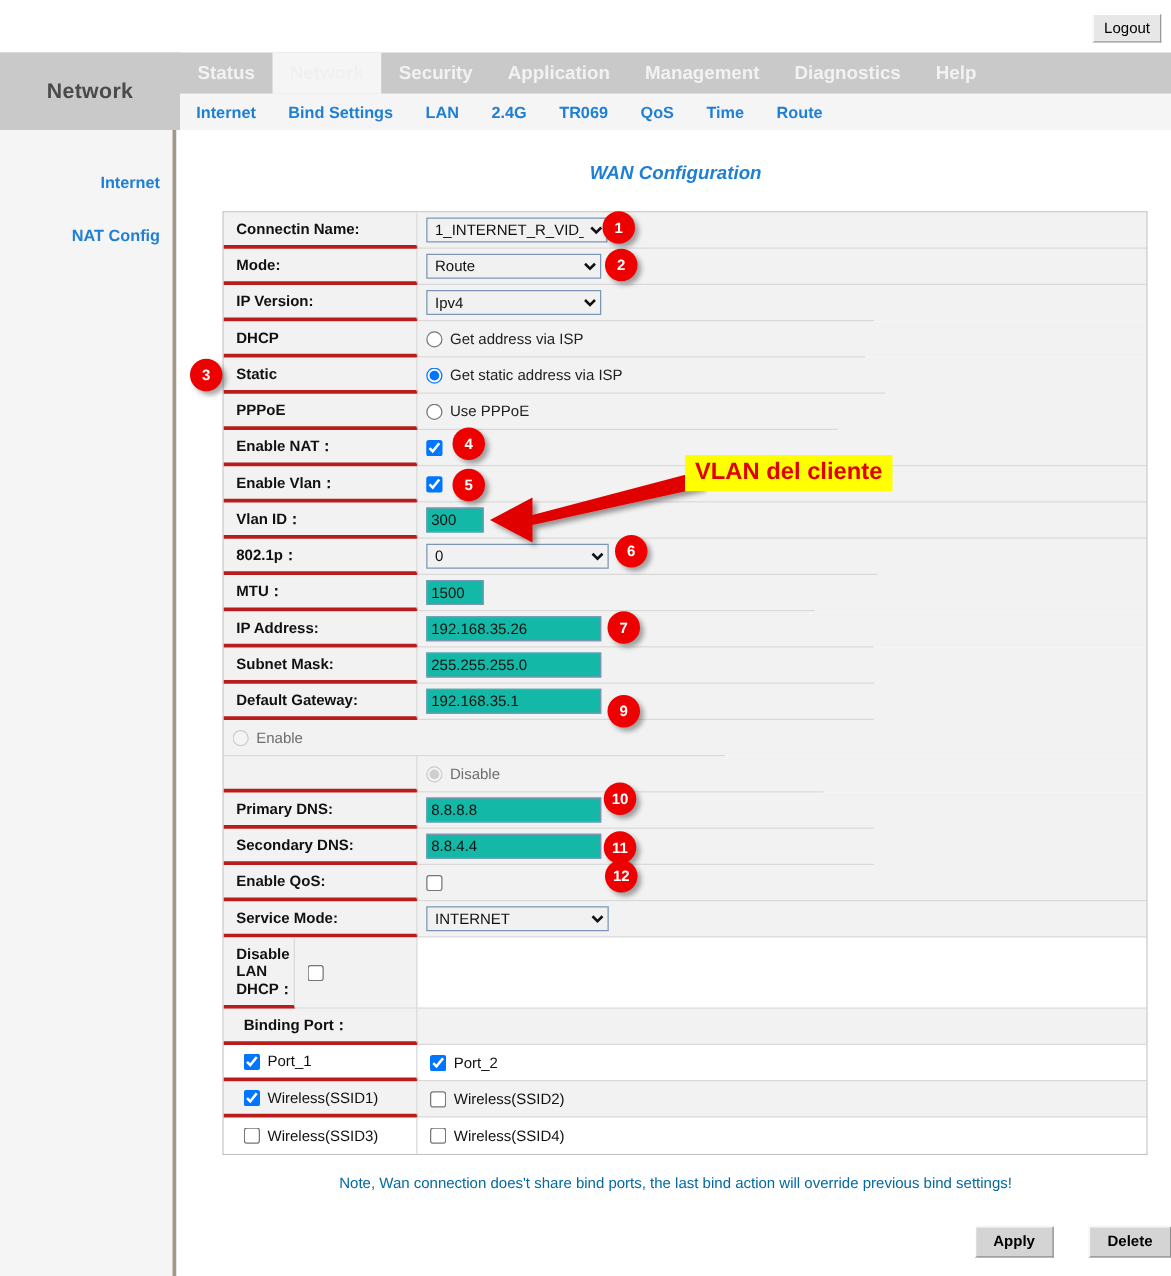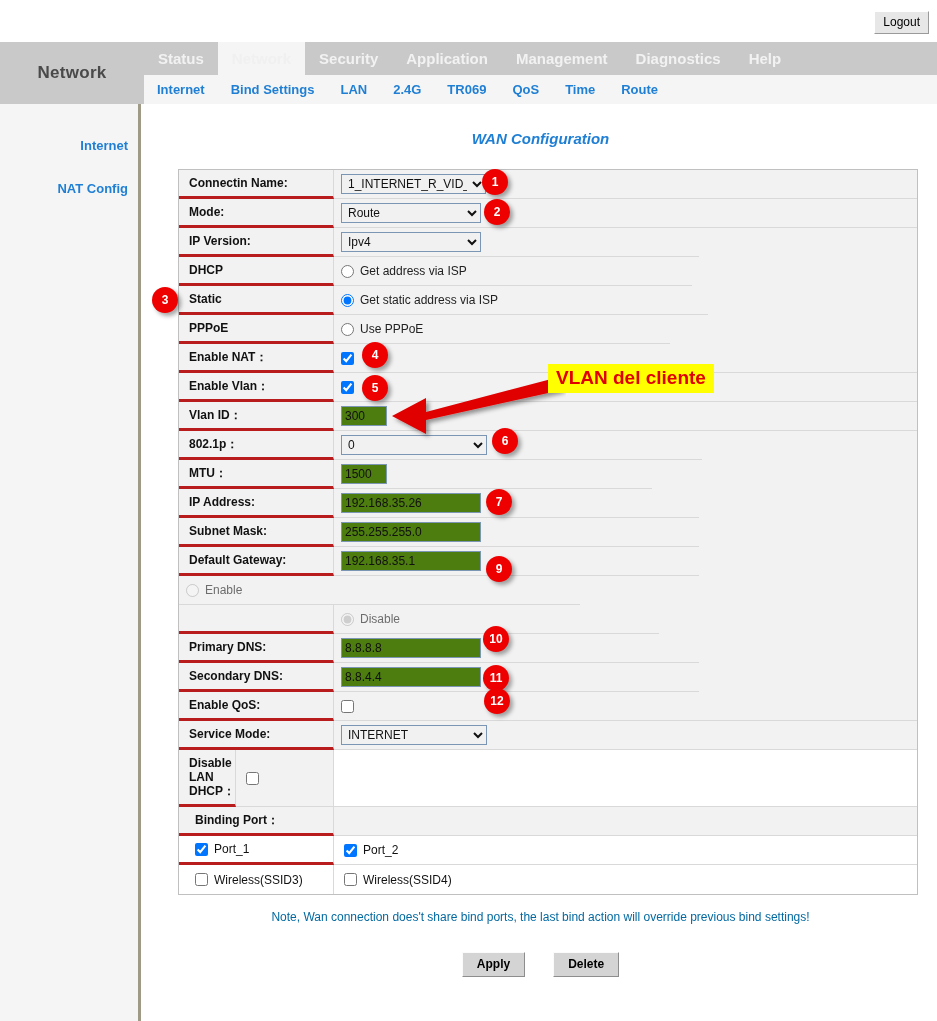--- a/index.html
+++ b/index.html
@@ -137,21 +137,21 @@
     background: #f1f1f1;
     color: #111;
   }
   select.w145 { width: 145px; }
   select.w140 { width: 140px; }
   input.txt {
     font-family: "Liberation Sans", sans-serif;
     font-size: 12px;
     height: 20px; padding: 1px 3px;
     border: 1px solid #7b96b5;
-    background: #4d7c0f; color: #111;
+    background: #14b8a6; color: #111;
   }
   input.w140 { width: 140px; }
   input.w50 { width: 46px; }
   .radio-line { display: flex; align-items: center; gap: 6px; font-size: 12px; }
   .radio-line.dim { color: #6d6d6d; }
   input[type=radio], input[type=checkbox] { margin: 0; }
   input[type=radio].big, input[type=checkbox].big { width: 13px; height: 13px; }
 
   
   .fl.tall {
@@ -180,21 +180,21 @@
   }
   .bindrow .fv { font-weight: normal; display: flex; align-items: center; gap: 6px; padding-left: 10px; }
   .cblabel { font-size: 12px; font-weight: normal; color: #111; }
 
   
   .note {
     text-align: center; color: #0369a1;
     font-size: 12px; margin-top: 15px;
   }
   .btnrow {
-    display: flex; justify-content: center; gap: 28px;
+    display: flex; justify-content: flex-end; gap: 28px;
     margin-top: 28px;
   }
   .gbtn {
     font-family: "Liberation Sans", sans-serif;
     font-size: 12px; font-weight: bold;
     padding: 4px 14px 5px 14px;
     background: #d4d4d4;
     border: 1px solid #8d8d8d;
     border-top-color: #fbfbfb; border-left-color: #fbfbfb;
     color: #000; cursor: pointer;
@@ -464,20 +464,30 @@
           <div class="fl">
             <input type="checkbox" class="big" checked="" style="">
             <span class="cblabel">Port_1</span>
           </div>
           <div class="fv">
             <input type="checkbox" class="big" checked="" style="">
             <span class="cblabel">Port_2</span>
           </div>
         </div>
 
+        <div class="frow z1 bindrow">
+          <div class="fl">
+            <input type="checkbox" class="big" checked="" style="">
+            <span class="cblabel">Wireless(SSID1)</span>
+          </div>
+          <div class="fv">
+            <input type="checkbox" class="big" style="">
+            <span class="cblabel">Wireless(SSID2)</span>
+          </div>
+        </div>
 
         <div class="frow z0 bindrow">
           <div class="fl" style="border-bottom:none">
             <input type="checkbox" class="big" style="">
             <span class="cblabel">Wireless(SSID3)</span>
           </div>
           <div class="fv" style="border-bottom:none">
             <input type="checkbox" class="big" style="">
             <span class="cblabel">Wireless(SSID4)</span>
           </div>

